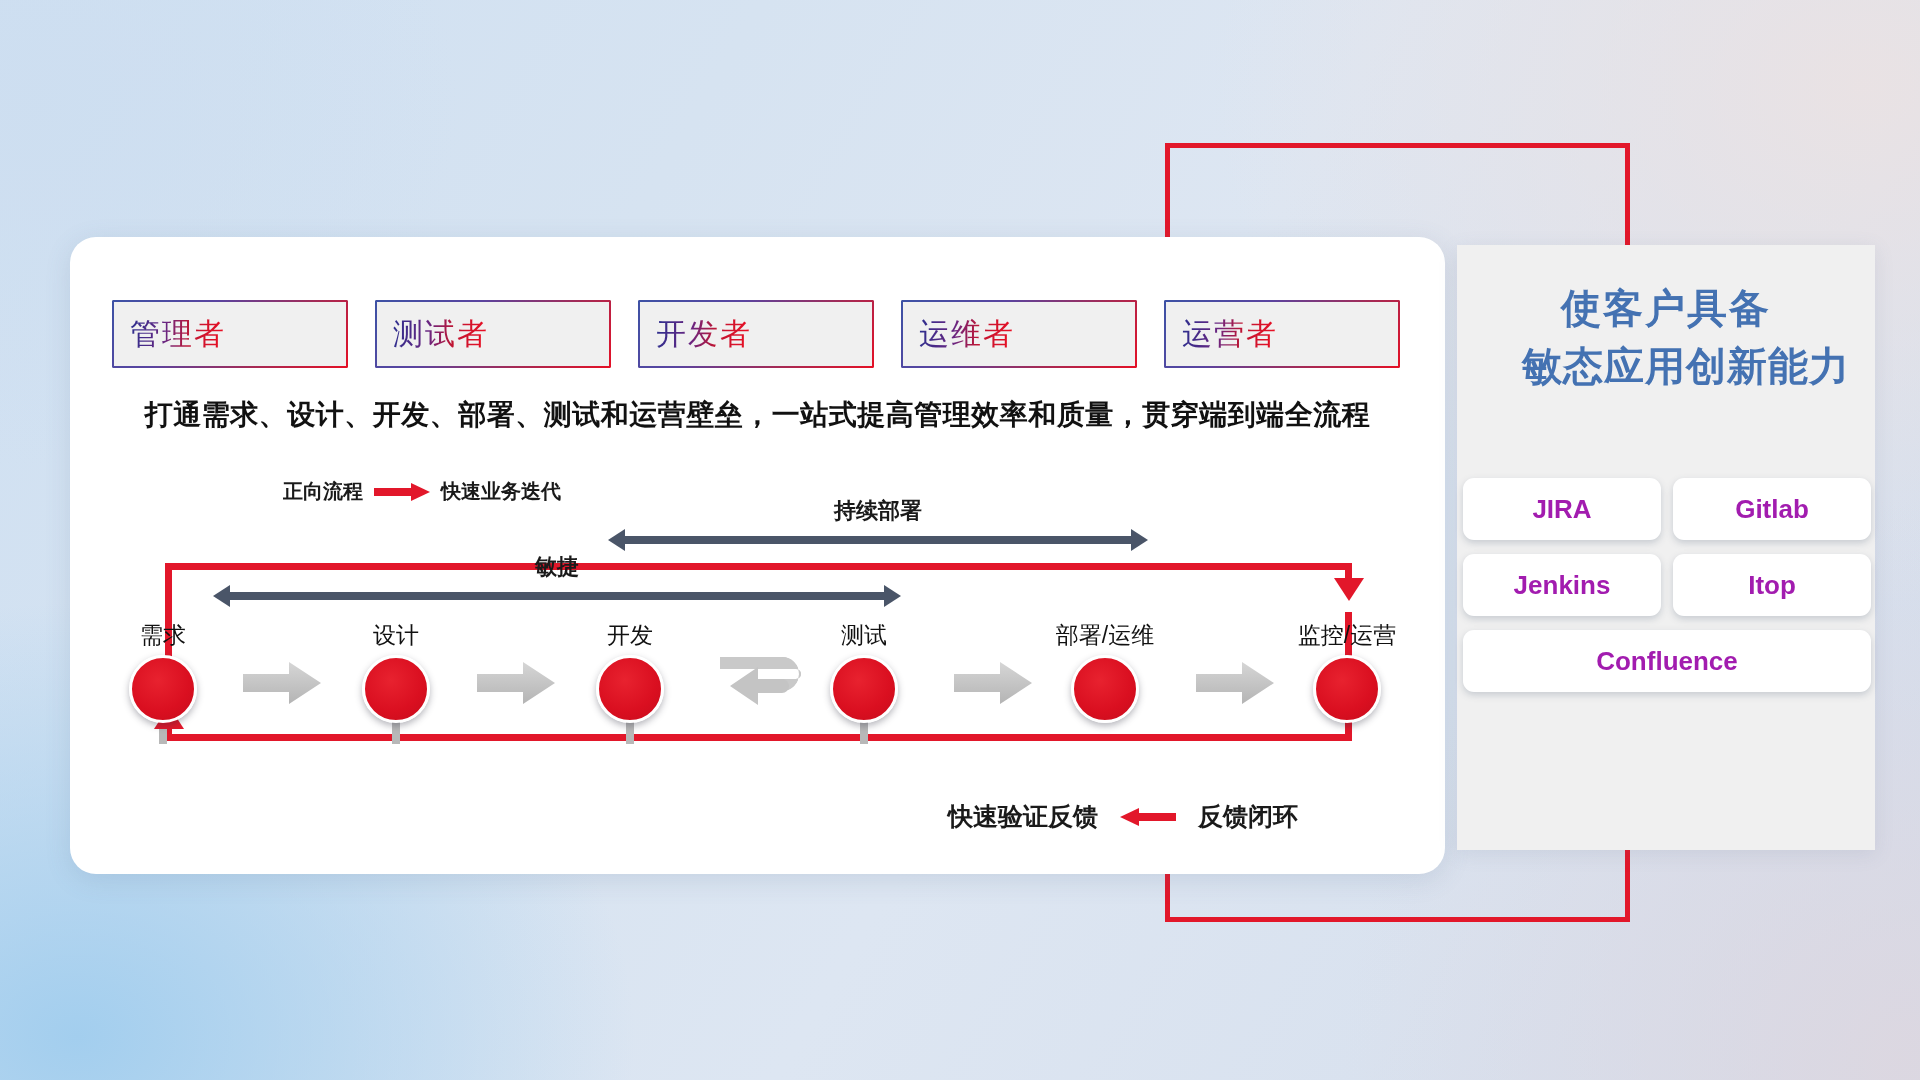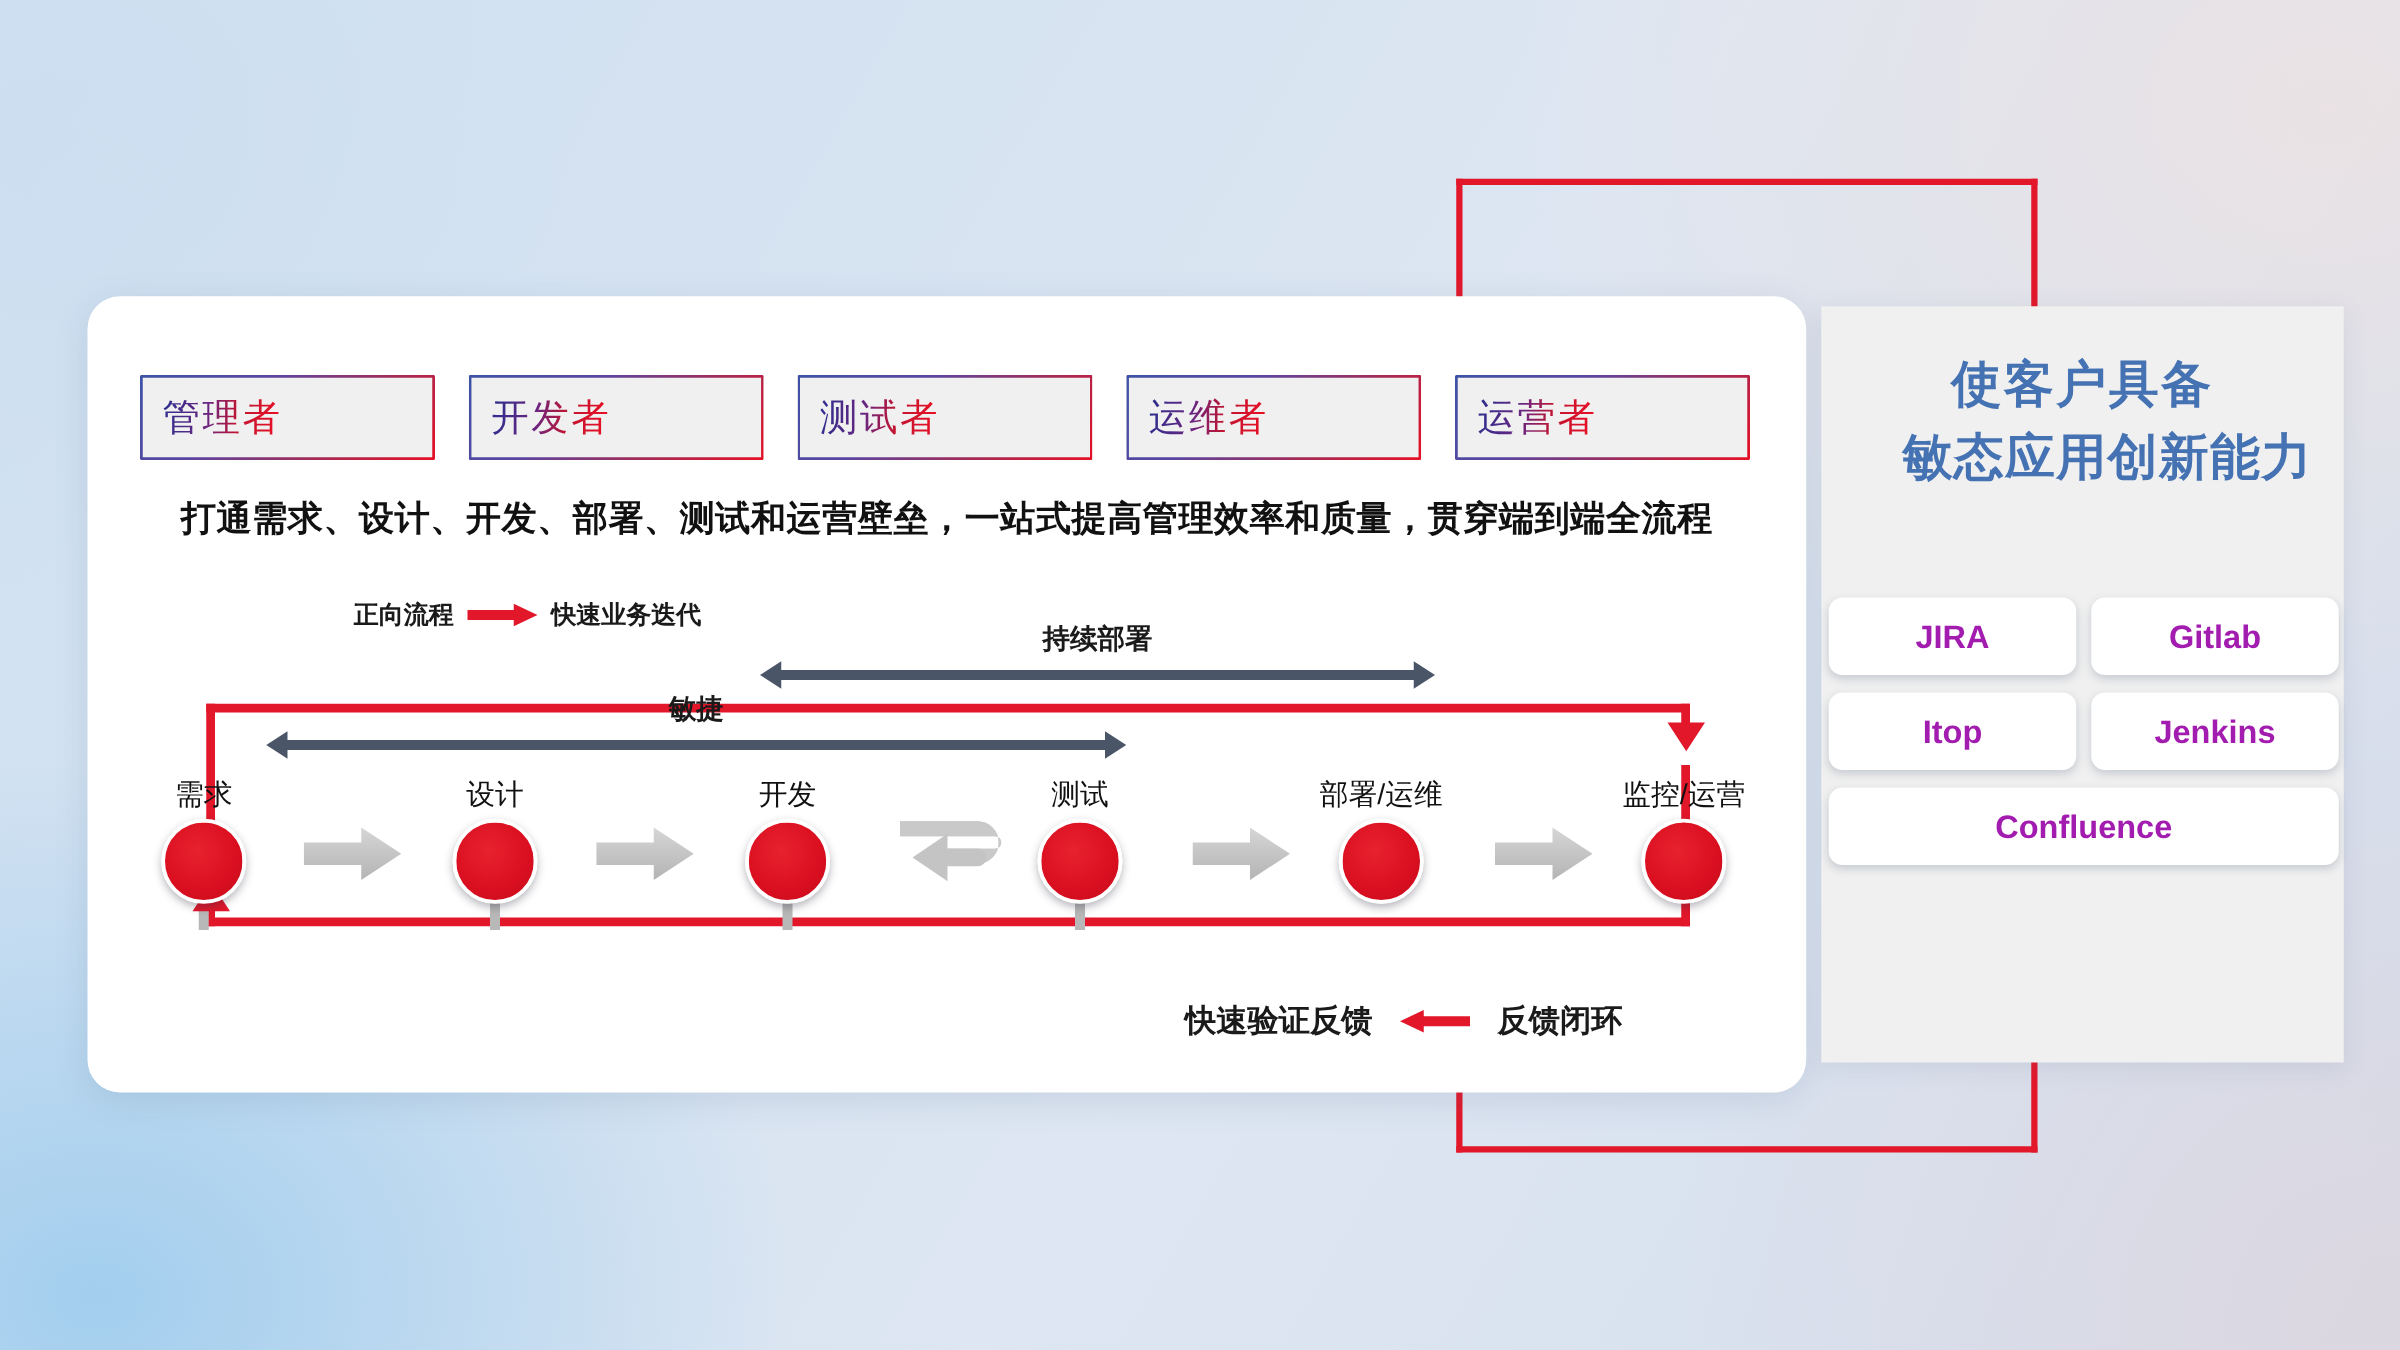--- a/index.html
+++ b/index.html
@@ -213,24 +213,24 @@
 <div class="bracket" id="bracket-left-dn"></div>
 <div class="bracket" id="bracket-right-dn"></div>
 
 <div id="main-card"></div>
 
 <div id="role-row">
   <div class="role-box">
       <span class="role-label">管理者</span>
     </div>
   <div class="role-box">
+      <span class="role-label">测试者</span>
+    </div>
+  <div class="role-box">
       <span class="role-label">开发者</span>
-    </div>
-  <div class="role-box">
-      <span class="role-label">测试者</span>
     </div>
   <div class="role-box">
       <span class="role-label">运维者</span>
     </div>
   <div class="role-box">
       <span class="role-label">运营者</span>
     </div>
 </div>
 
 <div id="description">打通需求、设计、开发、部署、测试和运营壁垒，一站式提高管理效率和质量，贯穿端到端全流程</div>
@@ -353,16 +353,16 @@
 <div id="right-panel"></div>
 
 <div id="panel-heading">
   <span class="h1">使客户具备</span>
   <span class="h2">敏态应用创新能力</span>
 </div>
 
 <div id="tool-grid">
   <div class="tool-pill">JIRA</div>
   <div class="tool-pill">Gitlab</div>
+  <div class="tool-pill">Jenkins</div>
   <div class="tool-pill">Itop</div>
-  <div class="tool-pill">Jenkins</div>
   <div class="tool-pill wide">Confluence</div>
 </div>
 
 </body></html>

